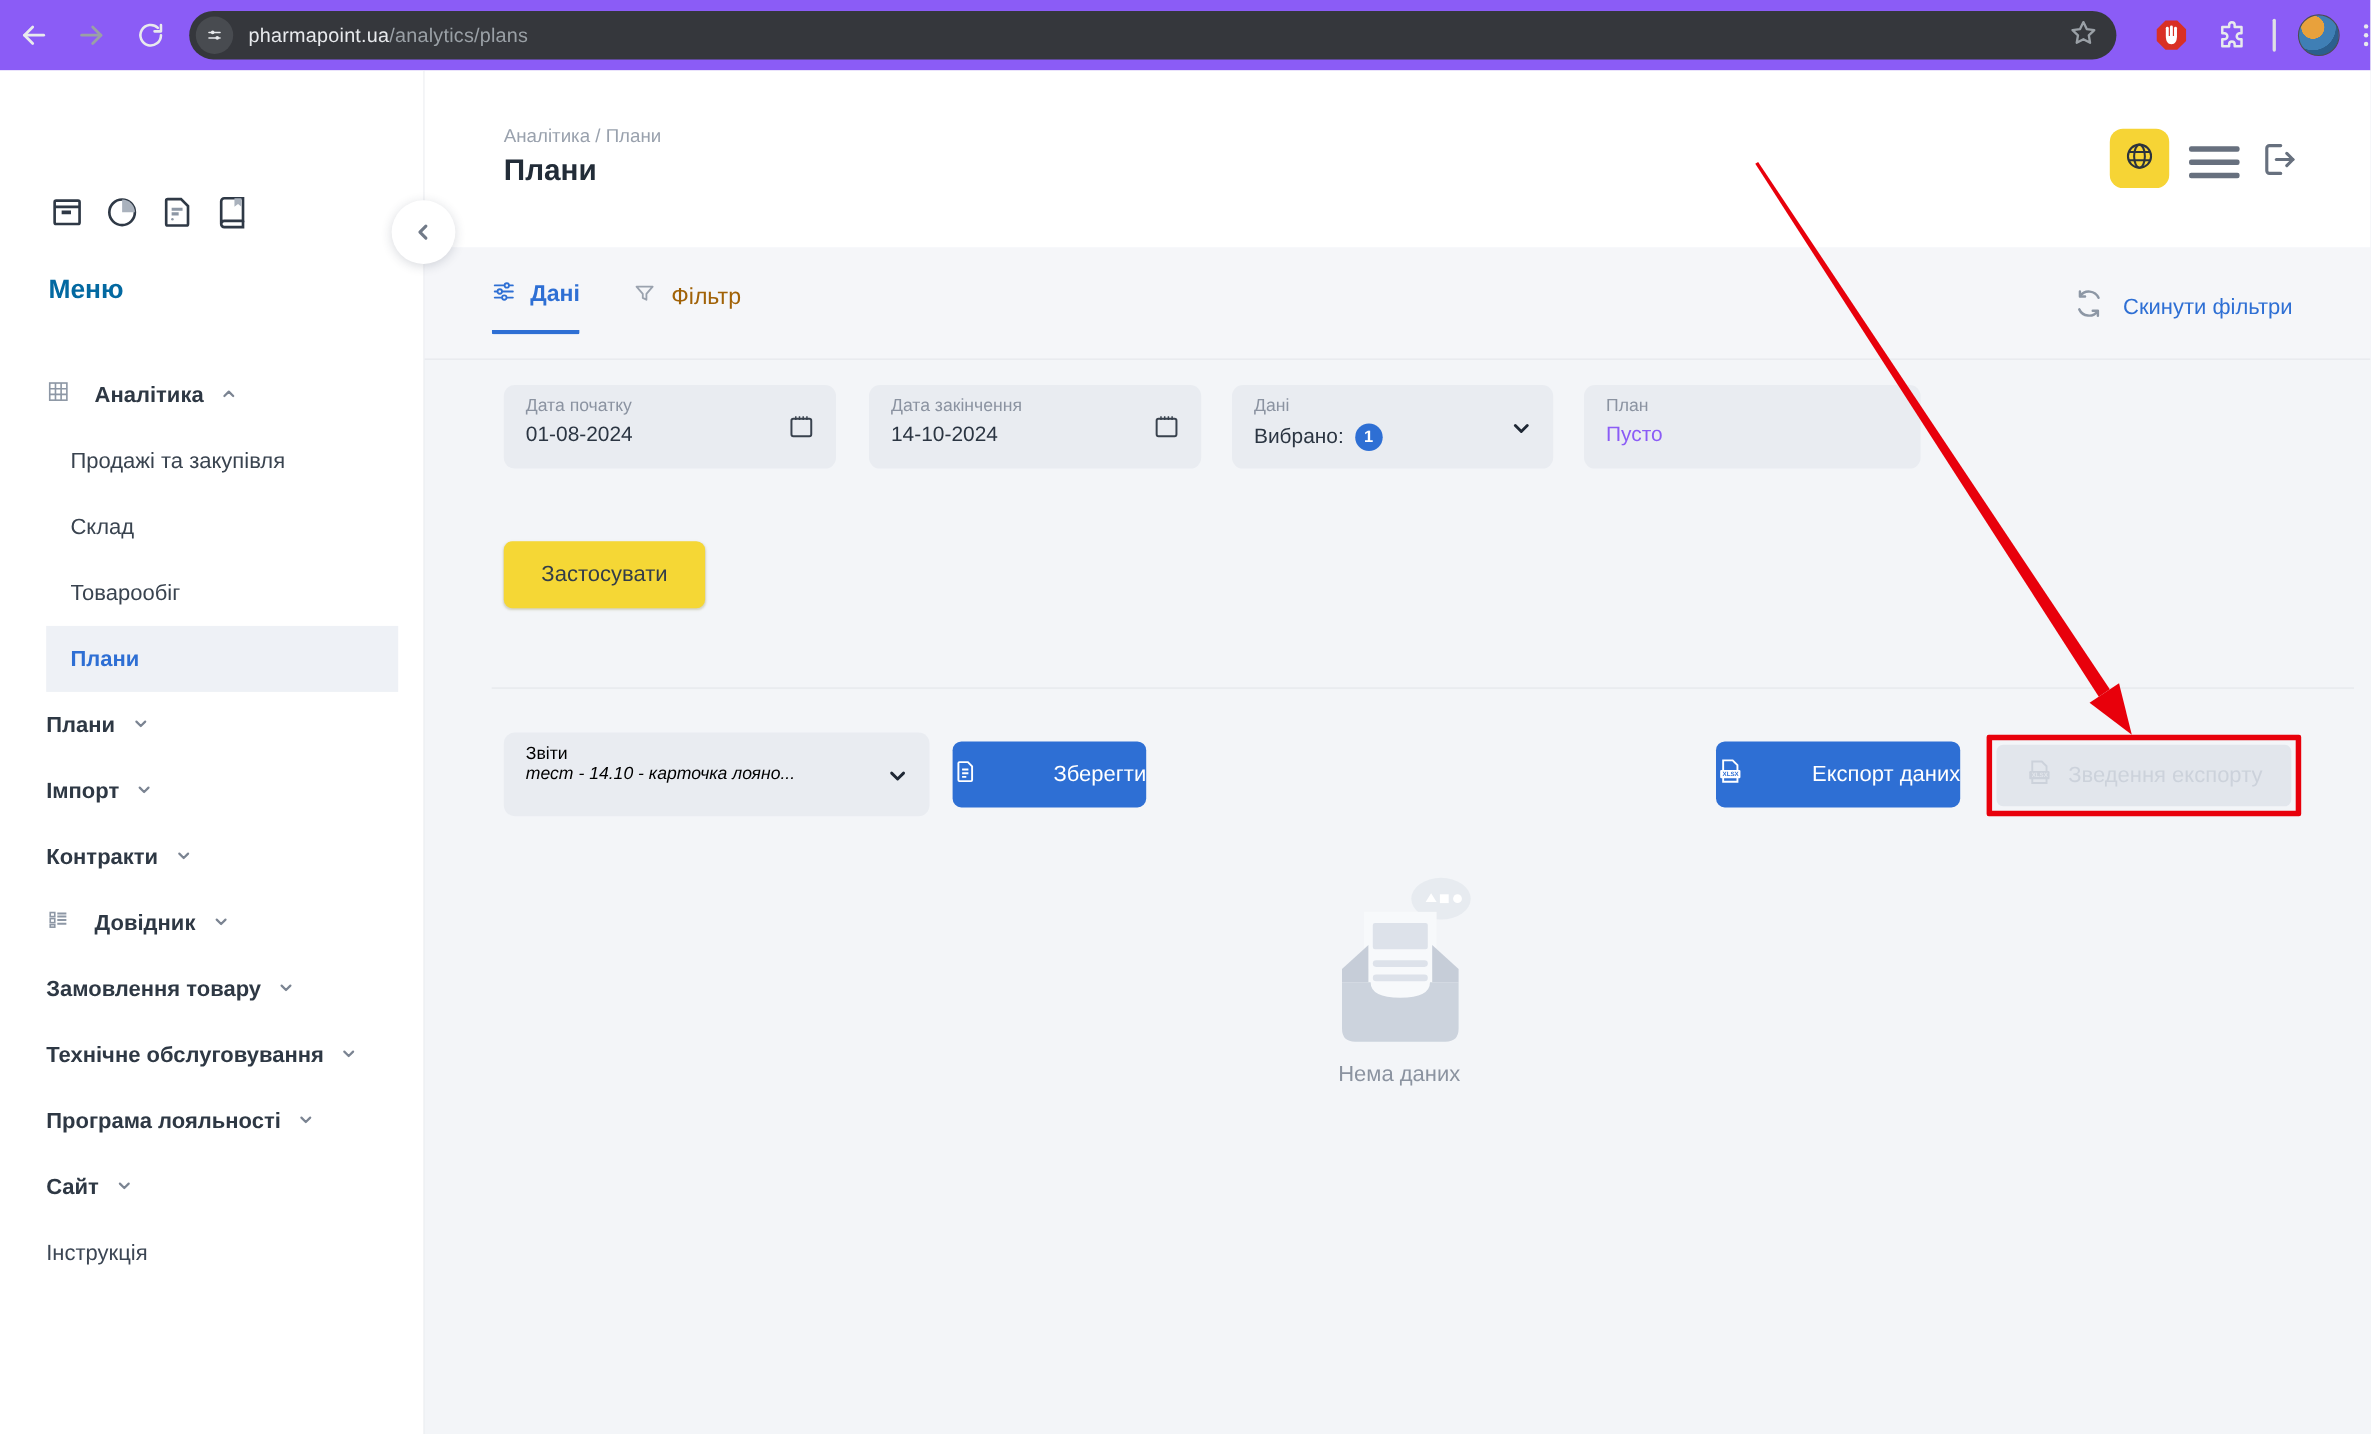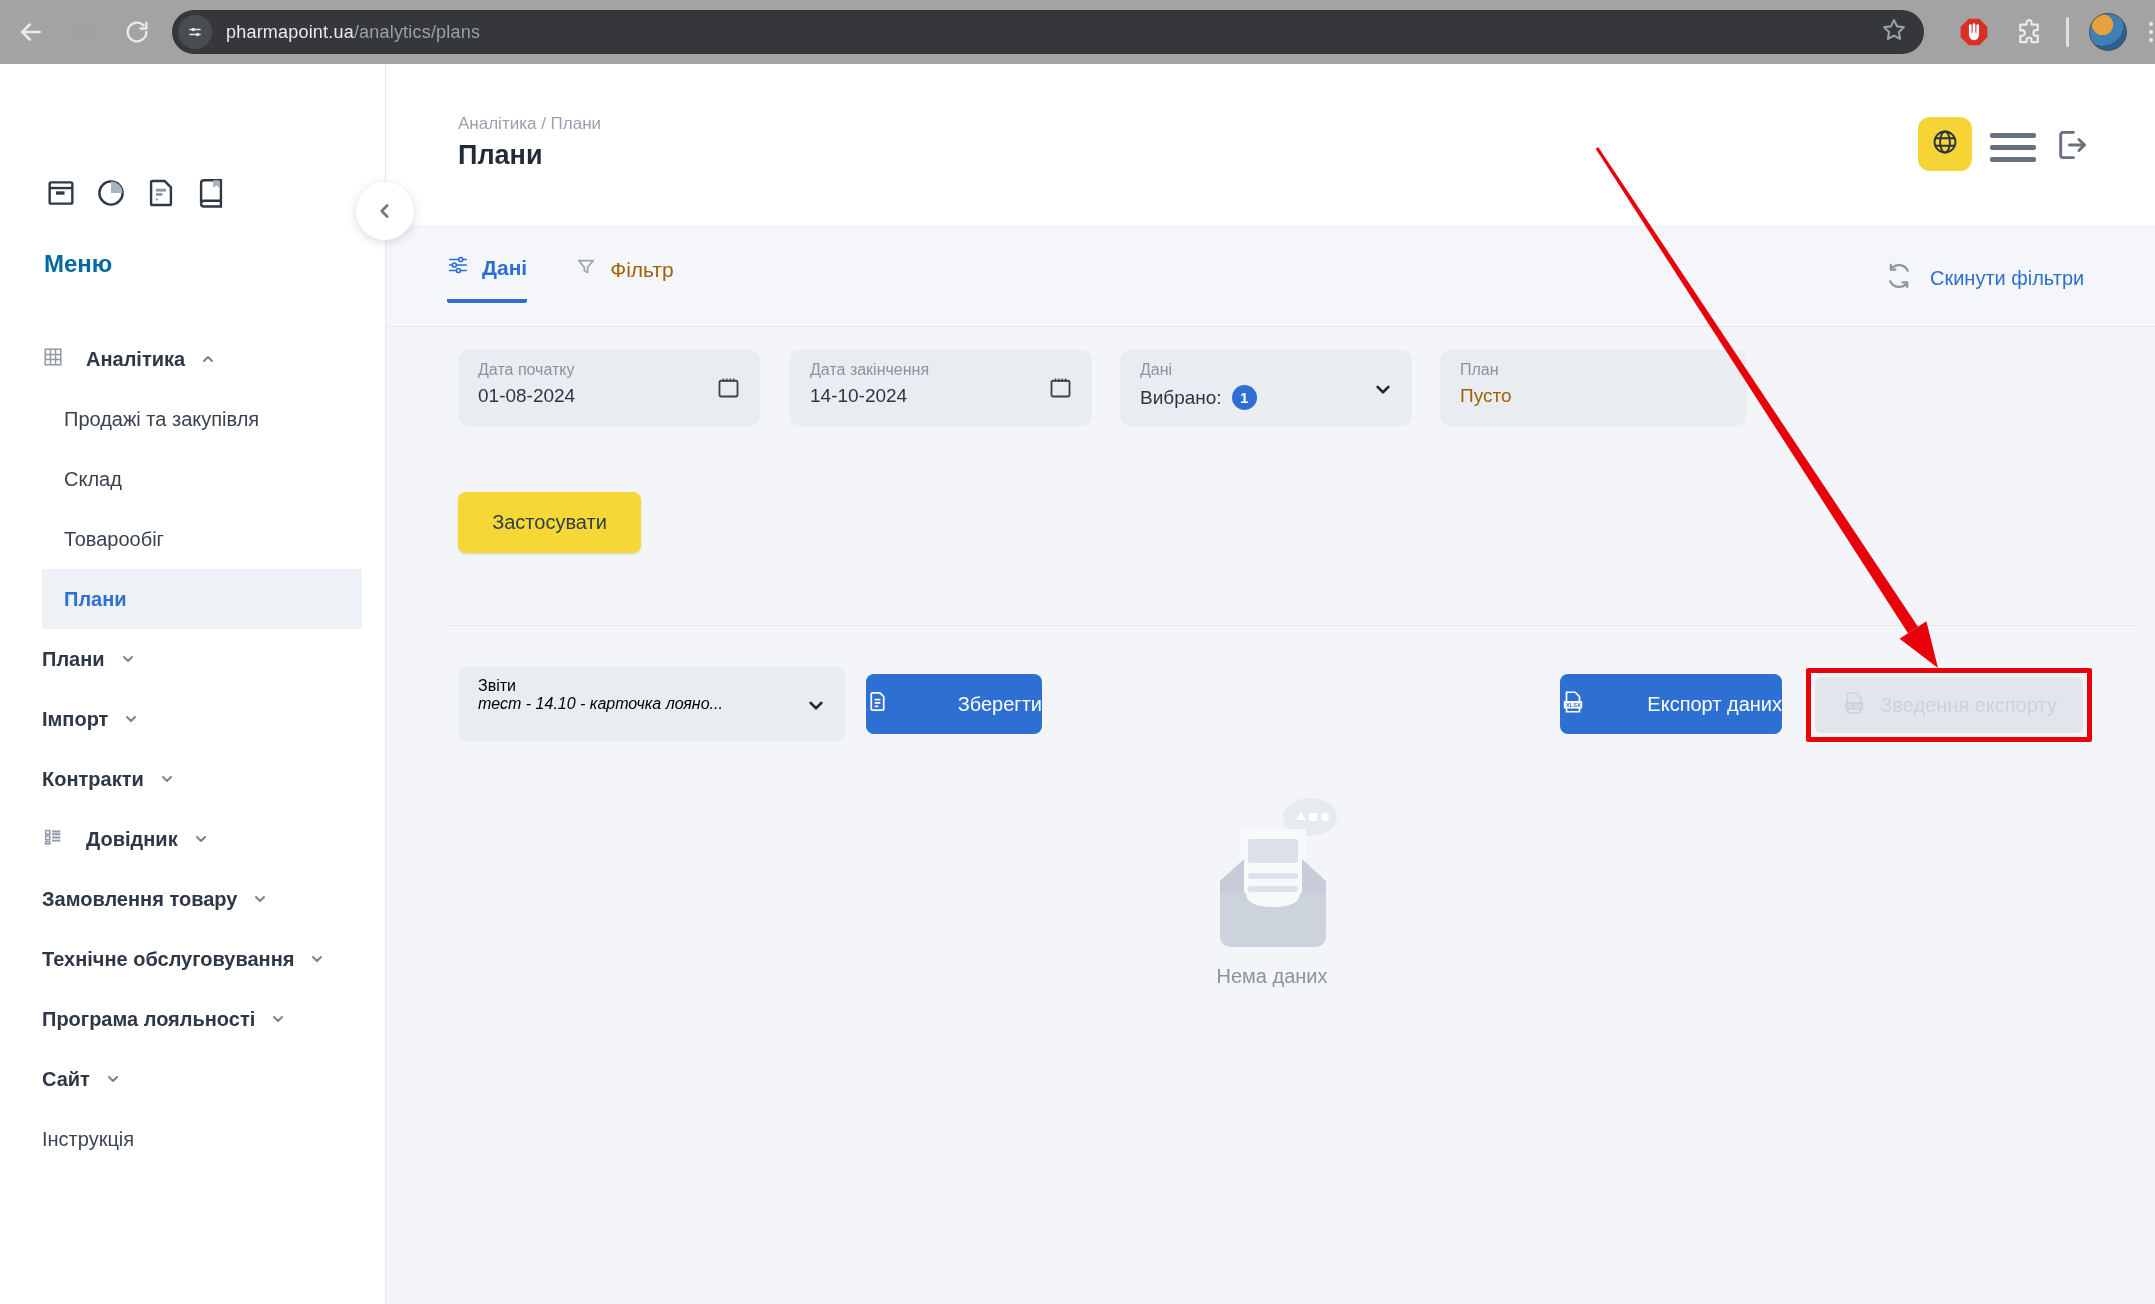--- a/index.html
+++ b/index.html
@@ -1,21 +1,21 @@
 <!DOCTYPE html>
 <html><head>
 <meta charset="utf-8">
 <style>
   * { margin:0; padding:0; box-sizing:border-box; }
   html,body { width:2155px; height:1304px; }
   body { font-family:"Liberation Sans","DejaVu Sans",sans-serif; background:#f3f5f8; }
   .app { position:relative; width:2155px; height:1304px; overflow:hidden; background:#f3f5f8; }
 
   
-  .browser { position:absolute; top:0; left:0; width:2155px; height:64px; background:#a3a3a3; display:flex; align-items:center; }
+  .browser { position:absolute; top:0; left:0; width:2155px; height:64px; background:#8b5cf6; display:flex; align-items:center; }
   .nav-ic { width:34px; height:34px; display:flex; align-items:center; justify-content:center; flex:0 0 auto; }
   .back { margin-left:14px; } .fwd { margin-left:18px; } .rel { margin-left:20px; }
   .omnibox { margin-left:18px; width:1752px; height:44px; background:#35373c; border-radius:22px; display:flex; align-items:center; padding:0 16px 0 6px; }
   .siteinfo { width:34px; height:34px; border-radius:50%; background:#484b50; display:flex; align-items:center; justify-content:center; }
   .url { margin-left:14px; font-size:18px; letter-spacing:.2px; white-space:nowrap; }
   .url .host { color:#e8eaed; } .url .path { color:#9aa0a6; }
   .star { margin-left:auto; }
   .adblock { margin-left:34px; width:32px; height:32px; }
   .puzzle { margin-left:24px; width:30px; height:30px; }
   .vsep { margin-left:22px; width:3px; height:30px; background:#dfe1e5; border-radius:2px; }
@@ -54,21 +54,21 @@
   .tabs { position:absolute; top:254px; left:447px; display:flex; gap:48px; }
   .tab { display:flex; align-items:center; gap:13px; font-size:21px; padding-bottom:18px; color:#a16207; }
   .tab.active { color:#2e6fd4; font-weight:bold; border-bottom:4px solid #2e6fd4; border-radius:0 0 2px 2px; }
   .reset-filters { position:absolute; top:262px; left:1885px; display:flex; align-items:center; gap:17px; }
   .reset-filters span { font-size:20px; color:#2e6fd4; }
 
   
   .fieldbox { position:absolute; top:350px; height:76px; background:#e9ecf1; border-radius:10px; padding:11px 20px; }
   .fieldbox .flabel { font-size:16px; color:#8b93a1; }
   .fieldbox .fvalue { margin-top:6px; font-size:19px; color:#2b3542; display:flex; align-items:center; gap:10px; white-space:nowrap; }
-  .fieldbox .fvalue.placeholder { color:#a16207; }
+  .fieldbox .fvalue.placeholder { color:#8b5cf6; }
   .f-cal { position:absolute; right:18px; top:24px; }
   .f-chev { position:absolute; right:16px; top:26px; }
   .badge { width:25px; height:25px; border-radius:50%; background:#2e6fd4; color:#fff; font-size:15px; font-weight:bold;
            display:flex; align-items:center; justify-content:center; }
   .apply-btn { position:absolute; top:492px; left:458px; width:183px; height:61px; background:#f5d735; border:none; border-radius:8px;
                font-family:inherit; font-size:20px; color:#333d49; cursor:pointer; box-shadow:0 1px 2px rgba(120,110,30,.25); }
   .hr { position:absolute; top:625px; left:447px; width:1693px; height:1px; background:#e3e6ea; }
 
   
   .report-select { top:666px; left:458px; width:387px; position:absolute; height:76px; background:#e9ecf1; border-radius:10px; padding:11px 20px; }

